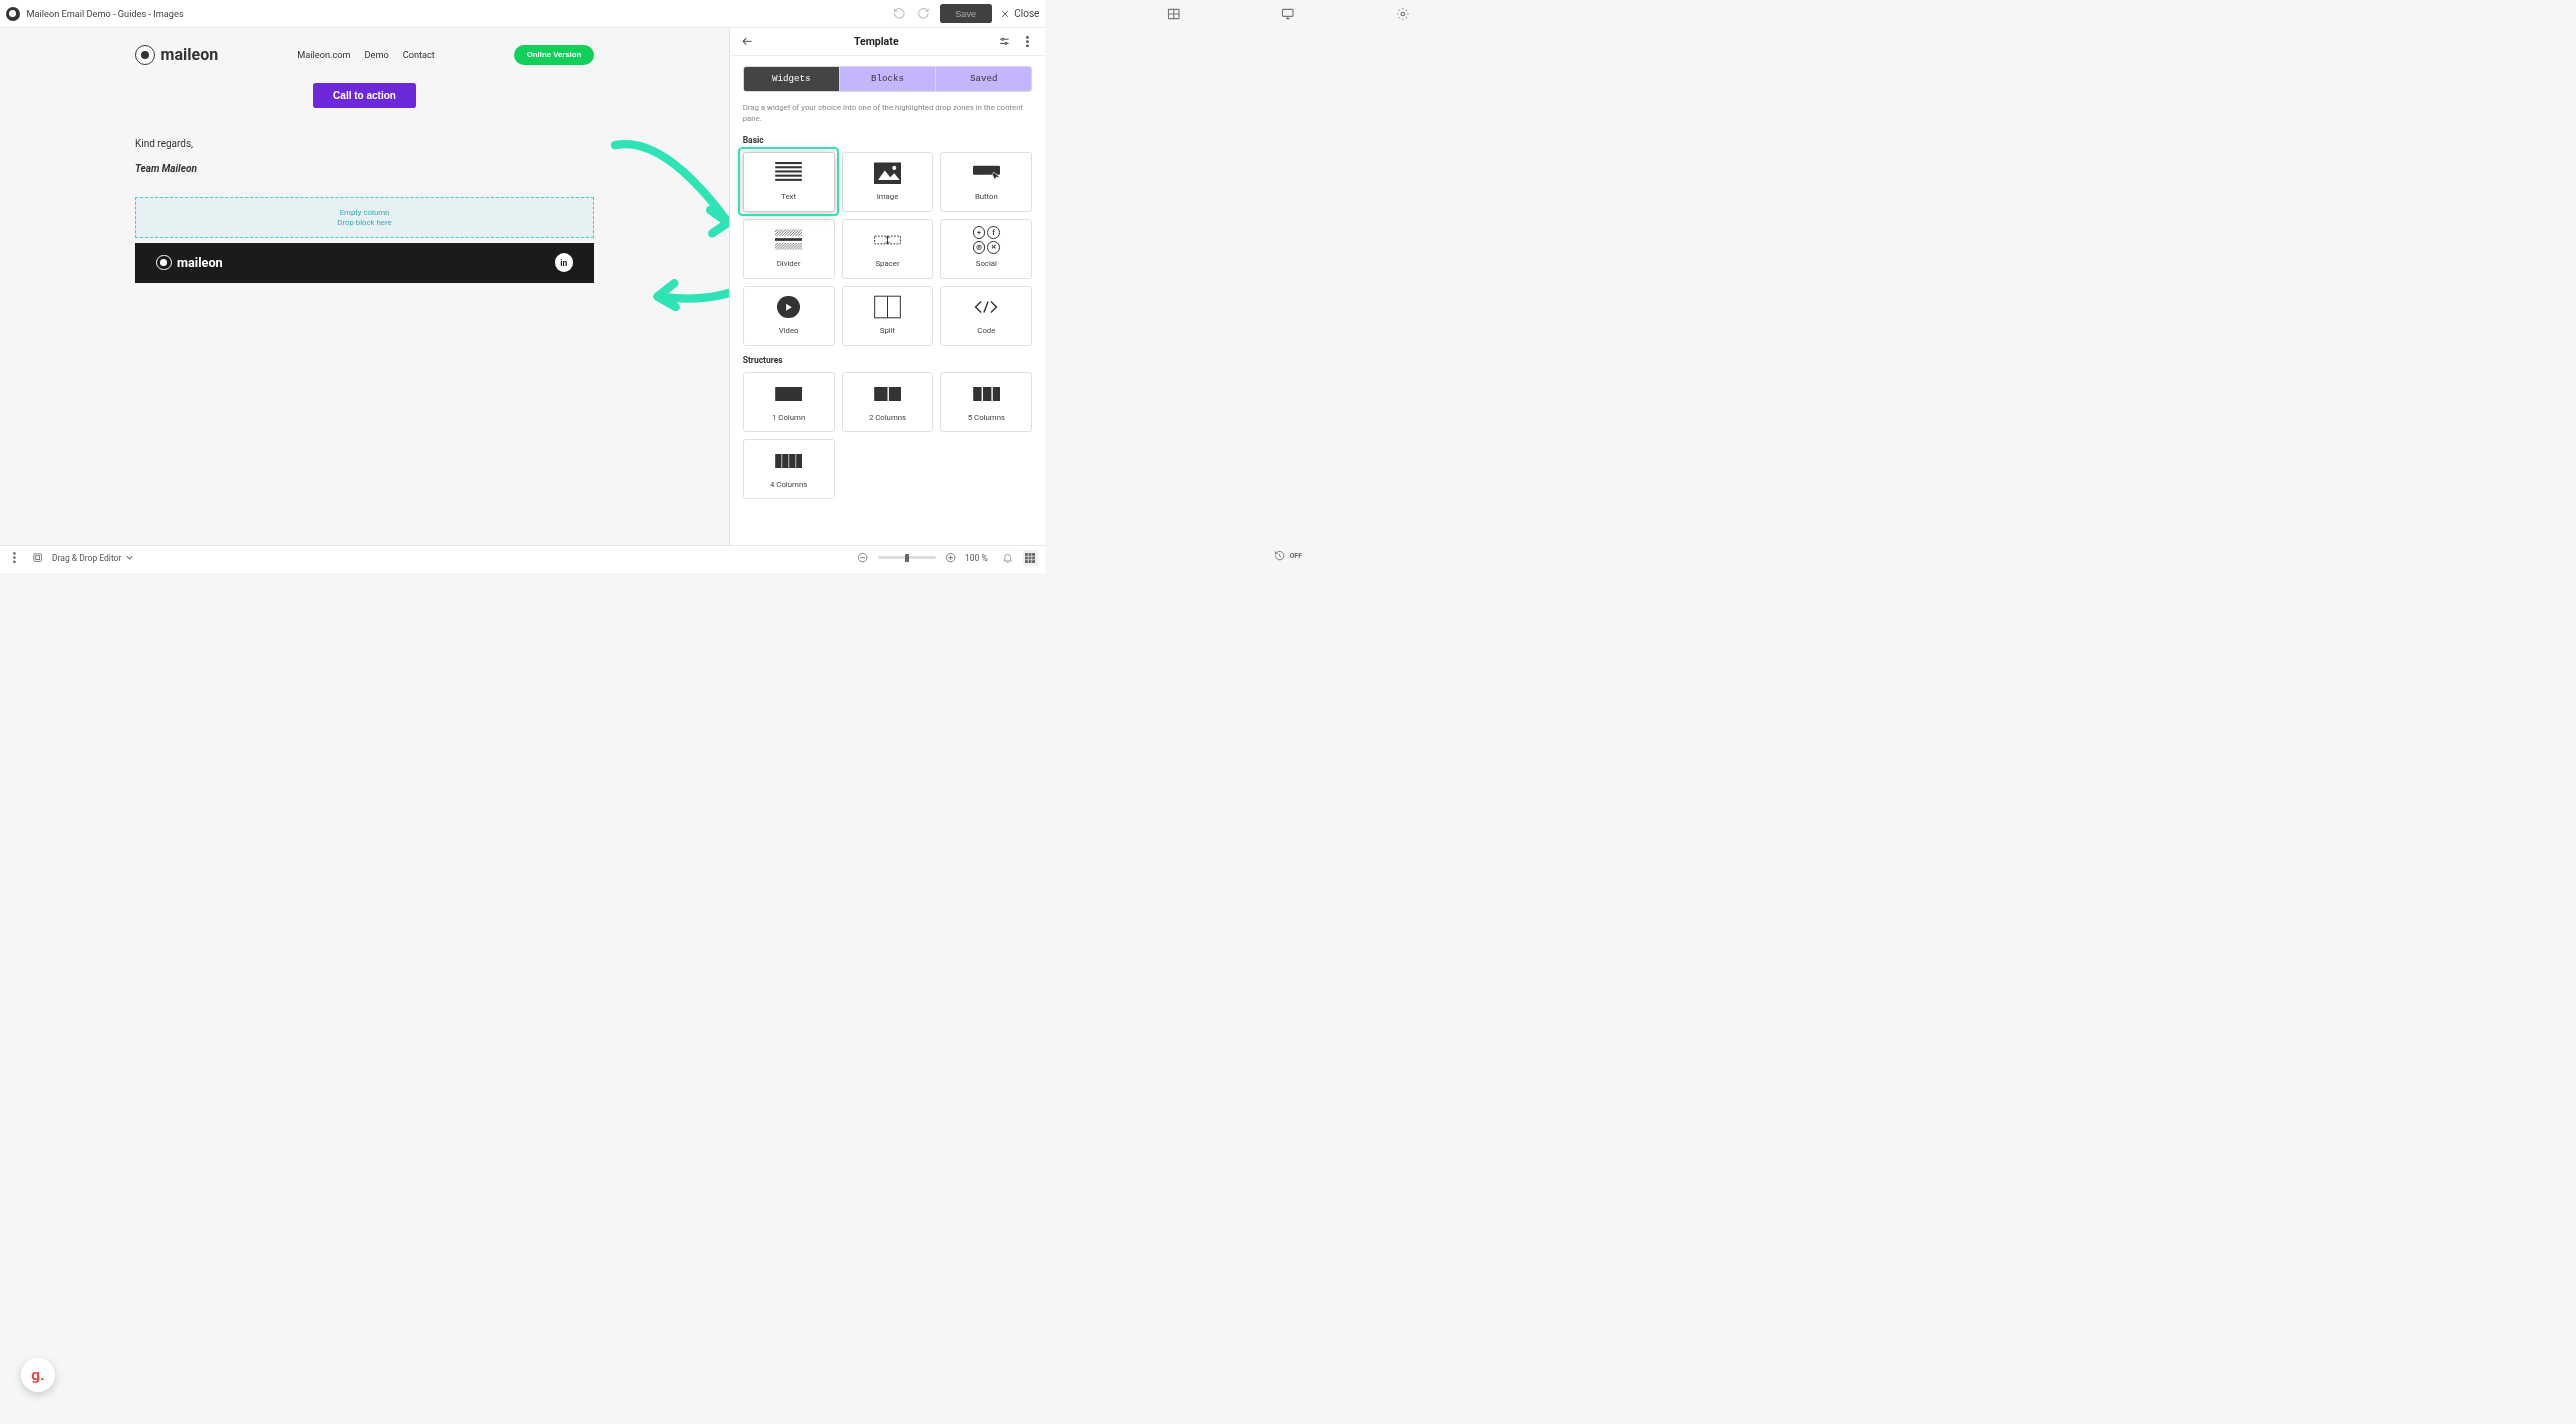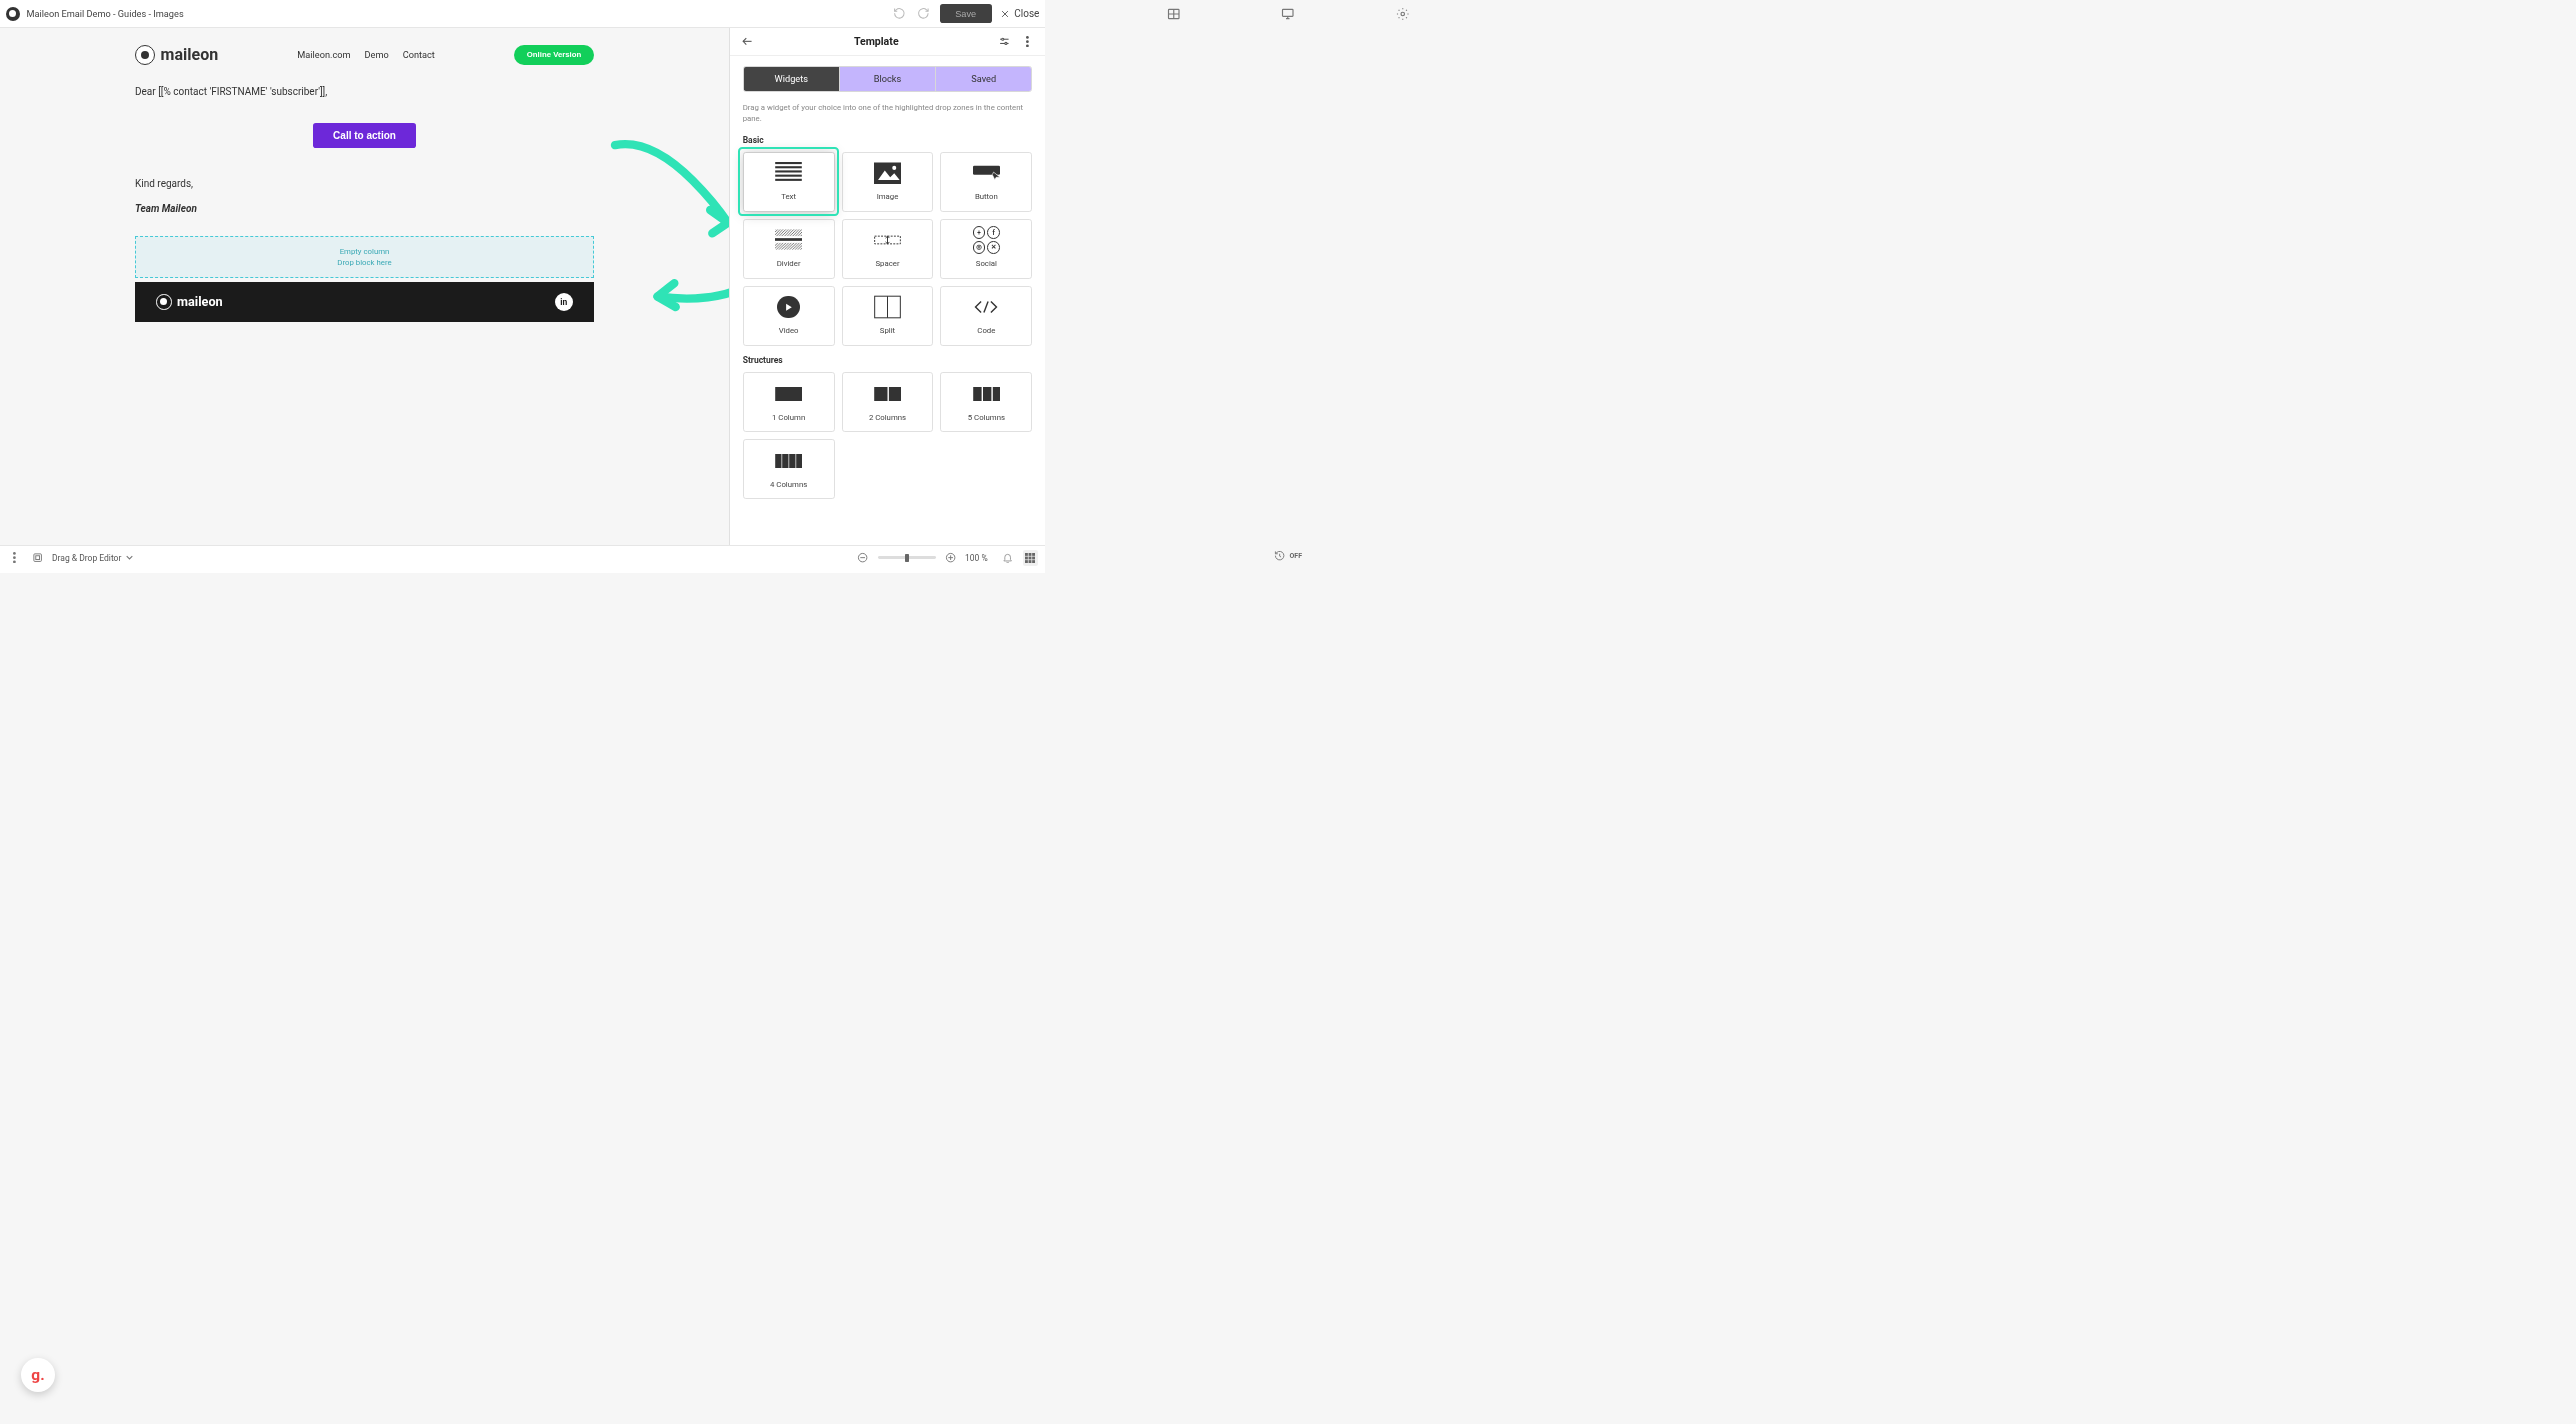--- a/index.html
+++ b/index.html
@@ -85,21 +85,21 @@
     .side-panel {
       width: 316px; background:#fff; border-left:0.7px solid #e0e0e0; display:flex; flex-direction:column;
     }
     .panel-header {
       height: 28px; display:flex; align-items:center; padding: 0 10px; gap:7px; border-bottom:0.7px solid #eee;
     }
     .panel-header h2 { flex:1; text-align:center; font-size:10.6px; font-weight:700; color:#222;}
     .tabs {
       display:flex; margin: 10px 12.7px 0; border:0.7px solid #d8d8d8; border-radius:2.8px; overflow:hidden;
     }
-    .tab { flex:1; text-align:center; padding:6.4px 0; font-size:9.2px; cursor:pointer; }
+    .tab { flex:1; text-align:center; padding:6.4px 0; font-size:9.2px; cursor:pointer;font-family:Liberation Mono, monospace; }
     .tab.active { background:#444; color:#fff; }
     .tab:not(.active){ background:#c4b5fd; color:#333; border-left:0.7px solid #d8d8d8;}
     .tab:first-child{border-left:none;}
     .helper-text { font-size:7.8px; color:#888; padding: 11.3px 12.7px 5.6px; line-height:1.4;}
     .section-title { font-size:8.5px; font-weight:700; padding: 4.2px 12.7px 7px; color:#333;}
     .widget-grid {
       display:grid; grid-template-columns: repeat(3, 1fr); gap: 7px; padding: 0 12.7px 5.6px;
     }
     .widget-card {
       height: 60px; border:0.7px solid #e0e0e0; border-radius:2.8px; display:flex; flex-direction:column; align-items:center; justify-content:center; gap:8.5px; cursor:grab; background:#fff;
@@ -200,21 +200,20 @@
           <span>maileon</span>
         </div>
         <div class="nav-links">
           <span>Maileon.com</span>
           <span>Demo</span>
           <span>Contact</span>
         </div>
         <button class="online-btn">Online Version</button>
       </div>
 
-      <div class="greeting">Dear [[% contact 'FIRSTNAME' 'subscriber']],</div>
 
       <div class="cta-wrap">
         <button class="cta">Call to action</button>
       </div>
 
       <div class="regards">Kind regards,</div>
       <div class="team">Team Maileon</div>
 
 
       <div class="drop-zone">

